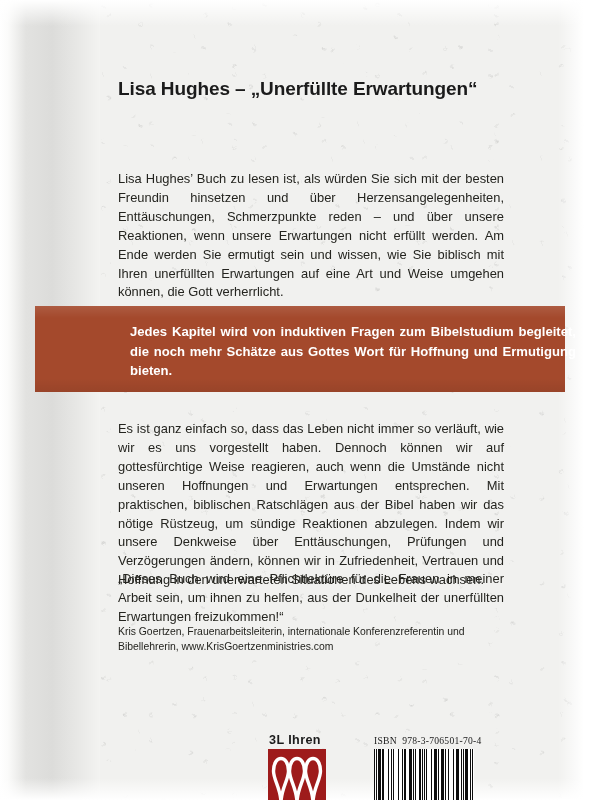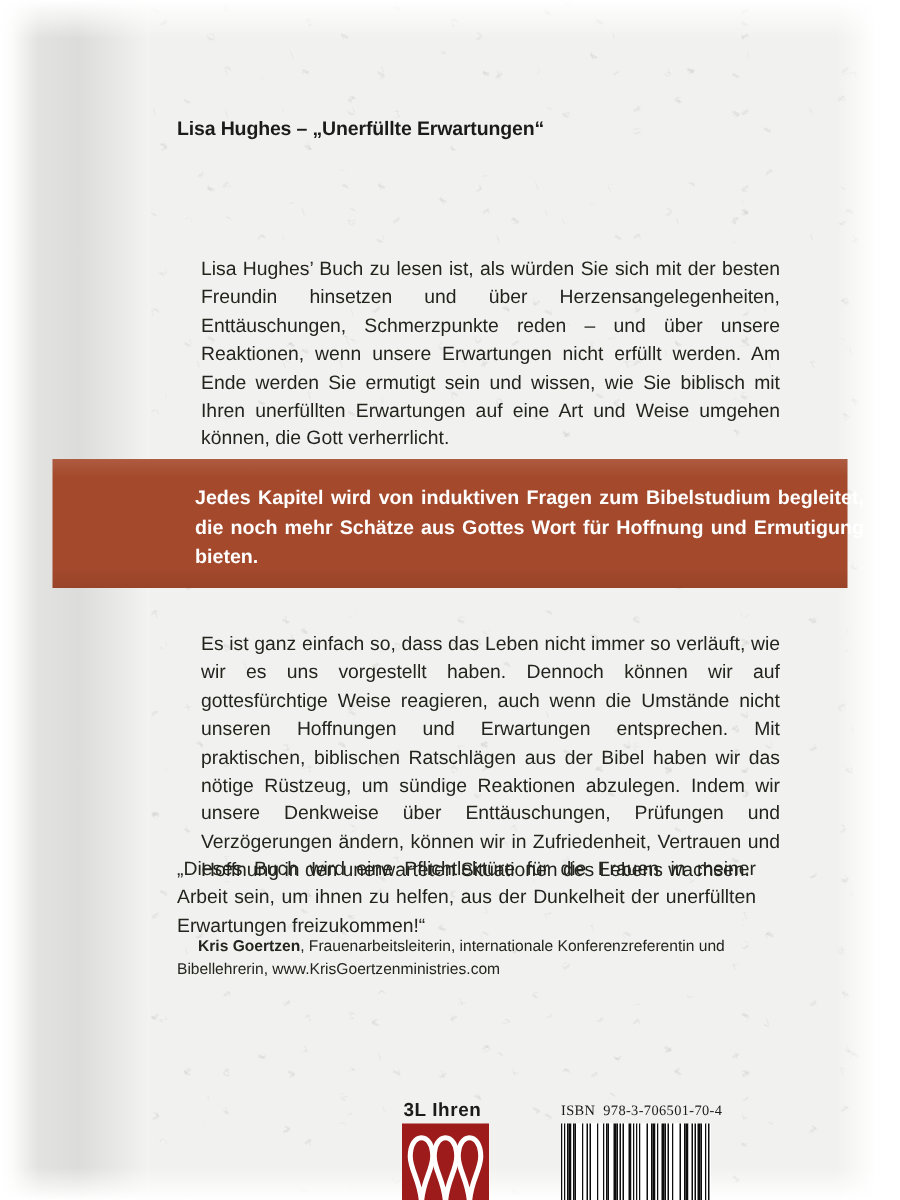--- a/index.html
+++ b/index.html
@@ -115,21 +115,21 @@
     position: absolute;
     left: 0; top: 0;
     width: 600px;
     height: 800px;
   }
 
   .title {
     position: absolute;
     left: 118px; top: 78px;
     width: 420px;
-    font-size: 13px;
+    font-size: 19px;
     font-weight: bold;
     color: #1b1b1b;
     letter-spacing: -.1px;
     line-height: 1.2;
   }
 
   .subtitle {
     position: absolute;
     left: 118px; top: 108px;
     width: 400px;
@@ -142,21 +142,20 @@
   .para {
     position: absolute;
     left: 118px;
     width: 386px;
     font-size: 12.9px;
     line-height: 1.465;
     color: #24241f;
     text-align: justify;
     -webkit-hyphens: none;
     hyphens: none;
-    margin-left: 16px;
   }
   .para-intro { top: 170px; }
   .para-main  { top: 420px; }
 
   
   .banner {
     position: absolute;
     left: 35px; top: 306px;
     width: 530px;
     height: 86px;
@@ -189,21 +188,21 @@
   }
 
   .attribution {
     position: absolute;
     left: 118px; top: 624px;
     width: 396px;
     font-size: 10.4px;
     line-height: 1.45;
     color: #24241f;
   }
-  .attribution b { font-weight: bold; margin-left: 14px; }
+  .attribution b { font-weight: normal; }
 
   
   .tagline {
     position: absolute;
     left: 118px; top: 684px;
     font-size: 17.5px;
     font-weight: bold;
     color: #1b1b1b;
     letter-spacing: -.1px;
   }

